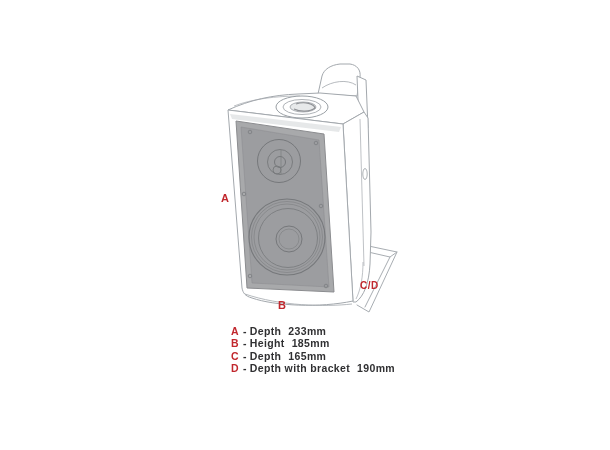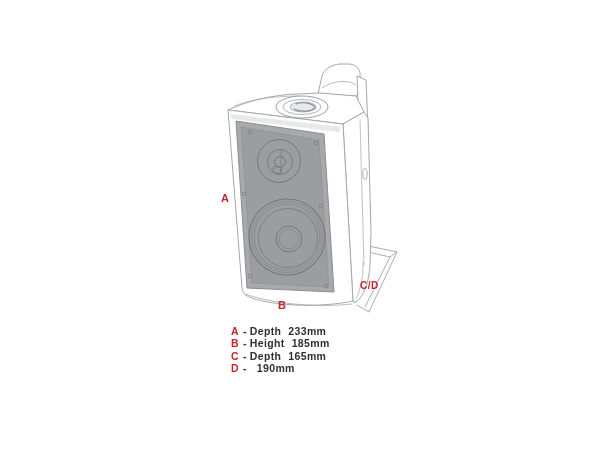--- a/index.html
+++ b/index.html
@@ -117,17 +117,17 @@
     <div class="legend-row">
       <span class="legend-letter">A</span><span class="legend-dash">-</span><span class="legend-name">Depth</span><span class="legend-value">233mm</span>
     </div>
     <div class="legend-row">
       <span class="legend-letter">B</span><span class="legend-dash">-</span><span class="legend-name">Height</span><span class="legend-value">185mm</span>
     </div>
     <div class="legend-row">
       <span class="legend-letter">C</span><span class="legend-dash">-</span><span class="legend-name">Depth</span><span class="legend-value">165mm</span>
     </div>
     <div class="legend-row">
-      <span class="legend-letter">D</span><span class="legend-dash">-</span><span class="legend-value">190mm</span>
+      <span class="legend-letter">D</span><span class="legend-dash">-</span><span class="legend-name">Depth with bracket</span><span class="legend-value">190mm</span>
     </div>
   </div>
 
 </div>
 
 </body></html>

